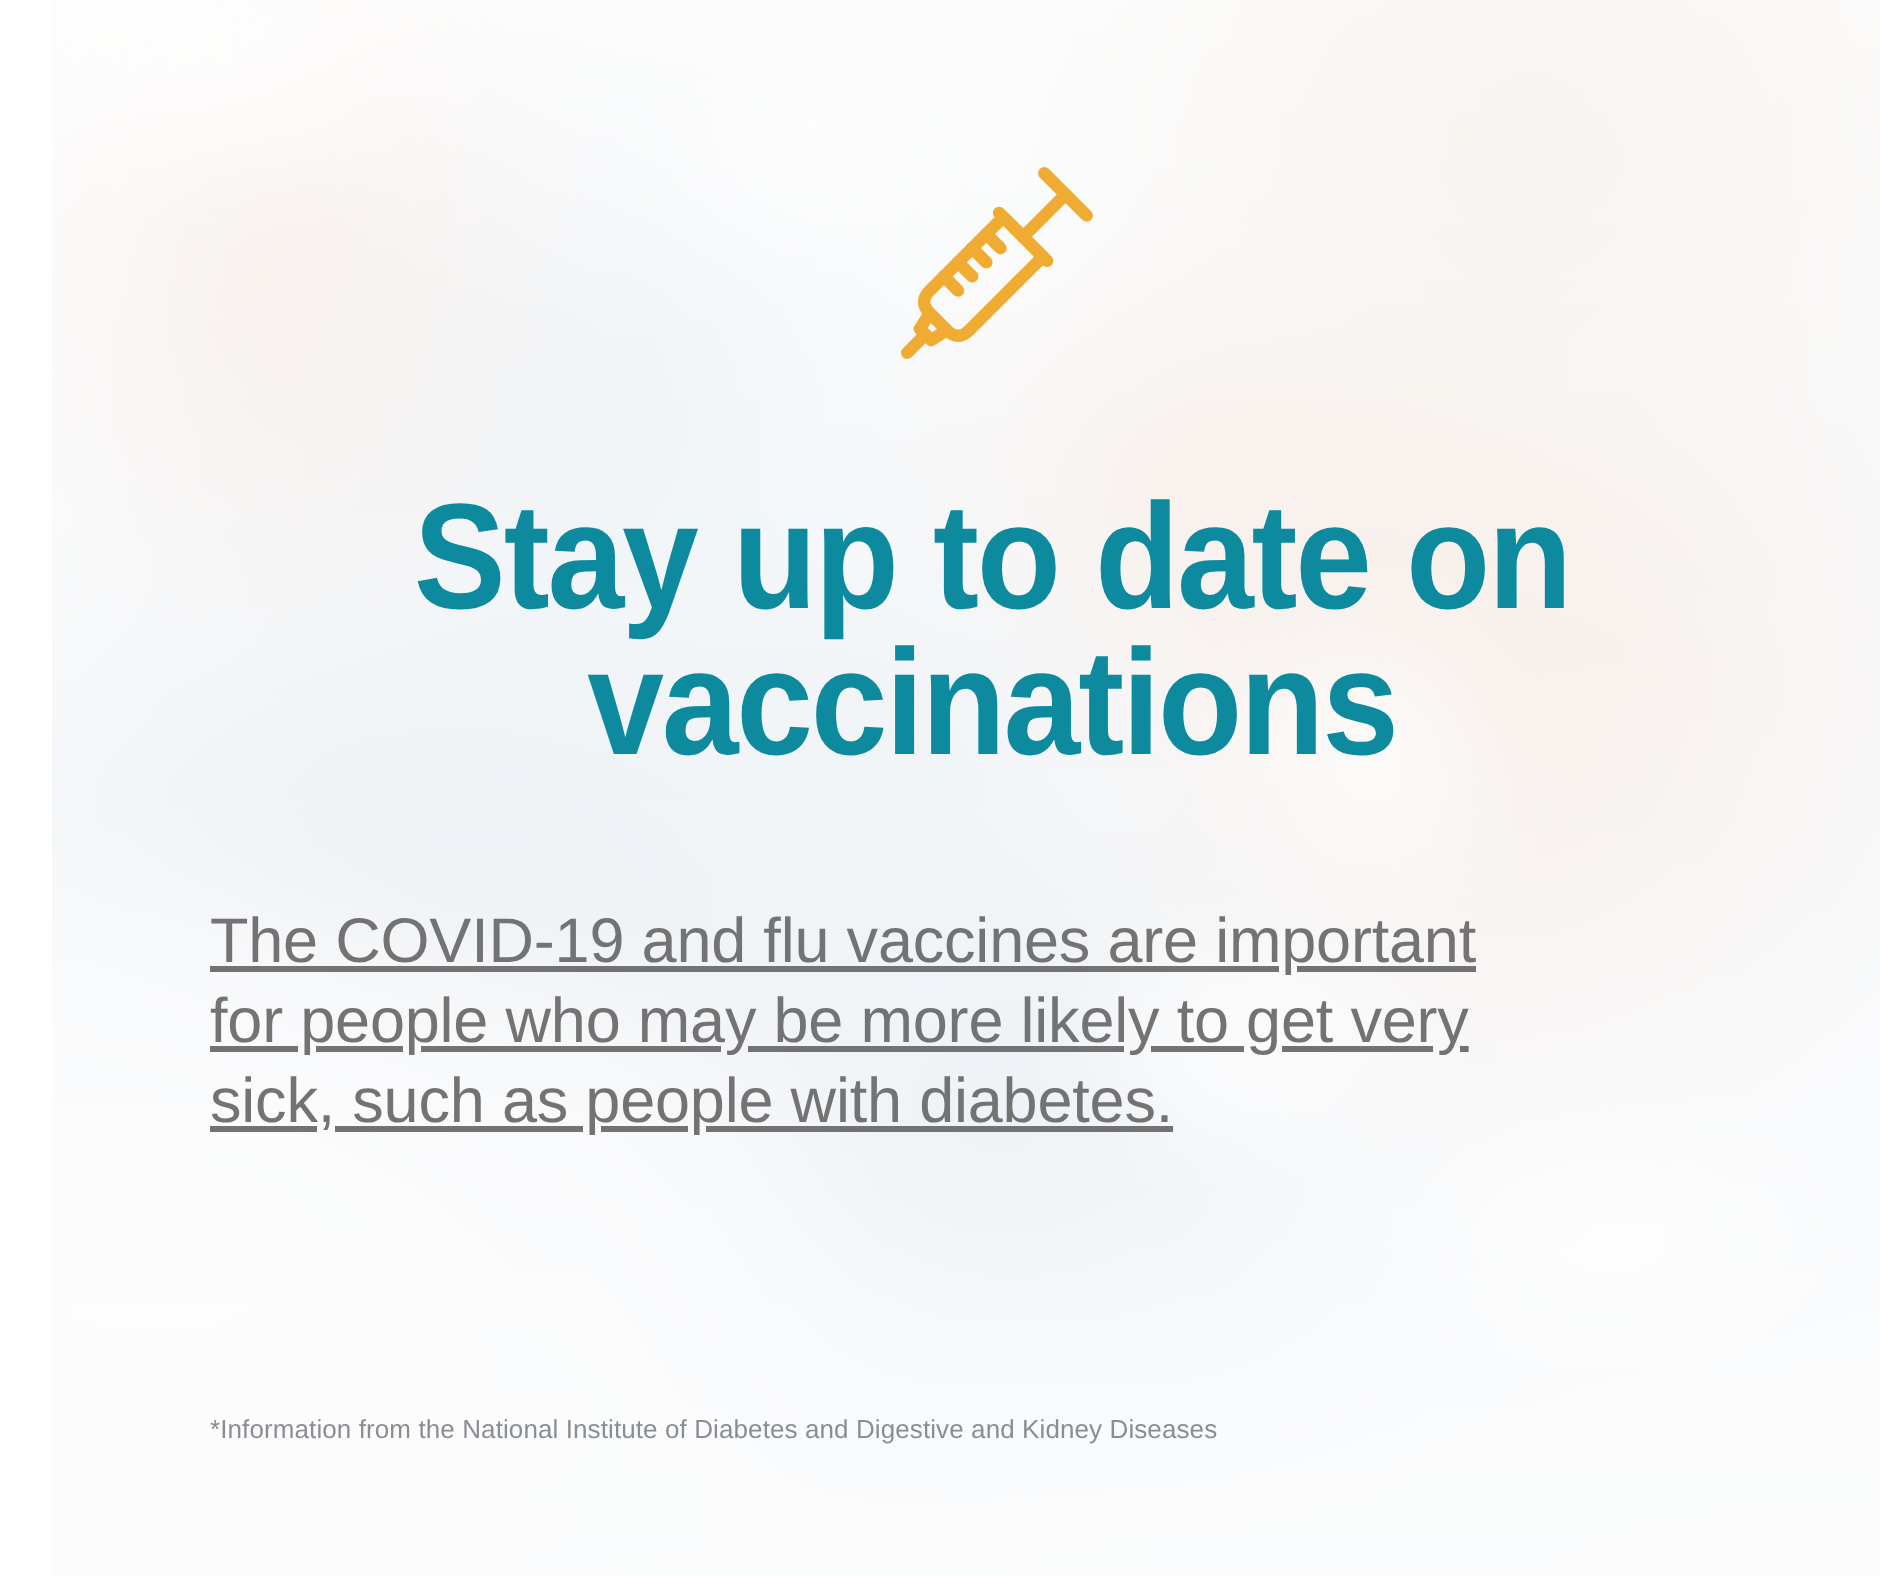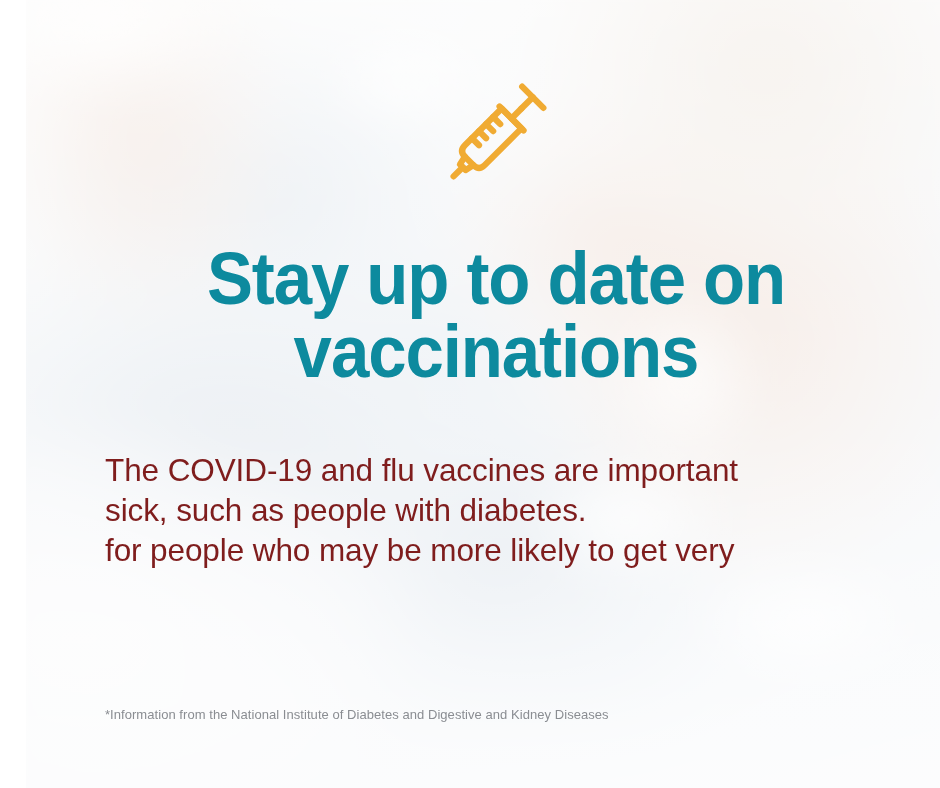--- a/index.html
+++ b/index.html
@@ -103,26 +103,27 @@
   .headline-line {
     display: block;
     white-space: nowrap;
   }
 
   .body-copy {
     position: absolute;
     left: 79px;
     top: 450px;
     width: 790px;
-    color: #7f1d1d;
+    color: #737373;
     font-family: "Liberation Sans", sans-serif;
     font-weight: normal;
     font-size: 31.5px;
     line-height: 40px;
     letter-spacing: -0.1px;
+    text-decoration: underline;
   }
 
   .body-line {
     display: block;
     white-space: nowrap;
   }
 
   .footnote {
     position: absolute;
     left: 79px;
@@ -174,20 +175,20 @@
       </svg>
     </div>
 
     <div class="headline">
       <span class="headline-line">Stay up to date on</span>
       <span class="headline-line">vaccinations</span>
     </div>
 
     <div class="body-copy">
       <span class="body-line">The COVID-19 and flu vaccines are important</span>
+      <span class="body-line">for people who may be more likely to get very</span>
       <span class="body-line">sick, such as people with diabetes.</span>
-      <span class="body-line">for people who may be more likely to get very</span>
     </div>
 
     <div class="footnote">*Information from the National Institute of Diabetes and Digestive and Kidney Diseases</div>
 
   </div>
 </div>
 
 </body></html>

